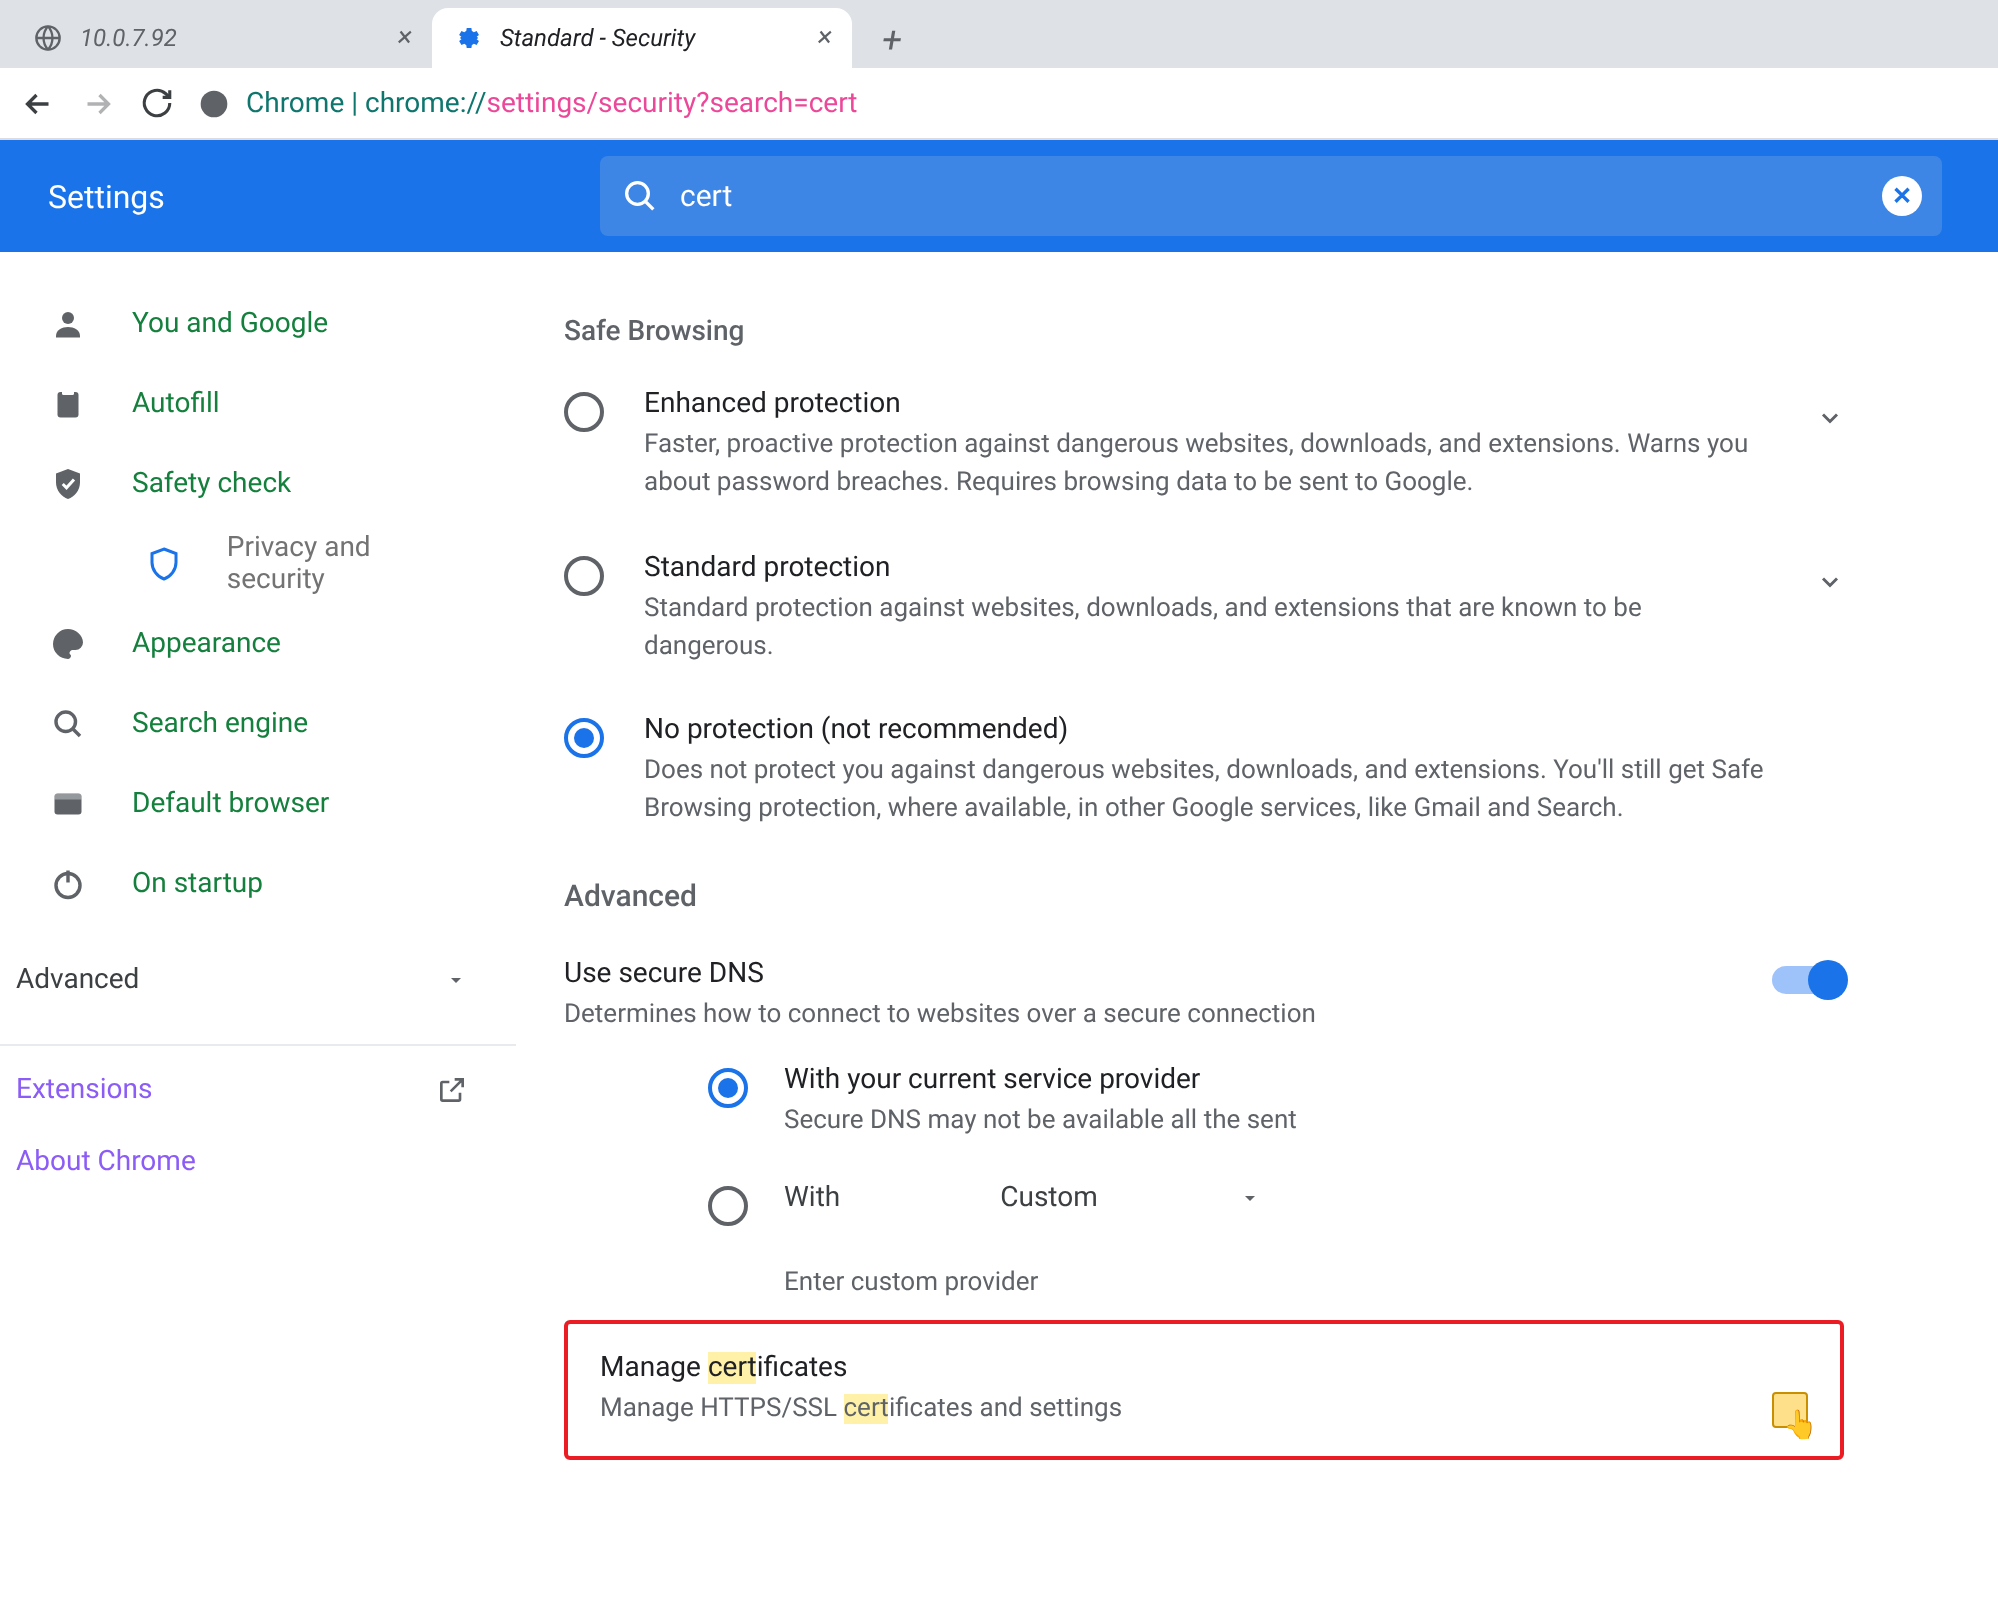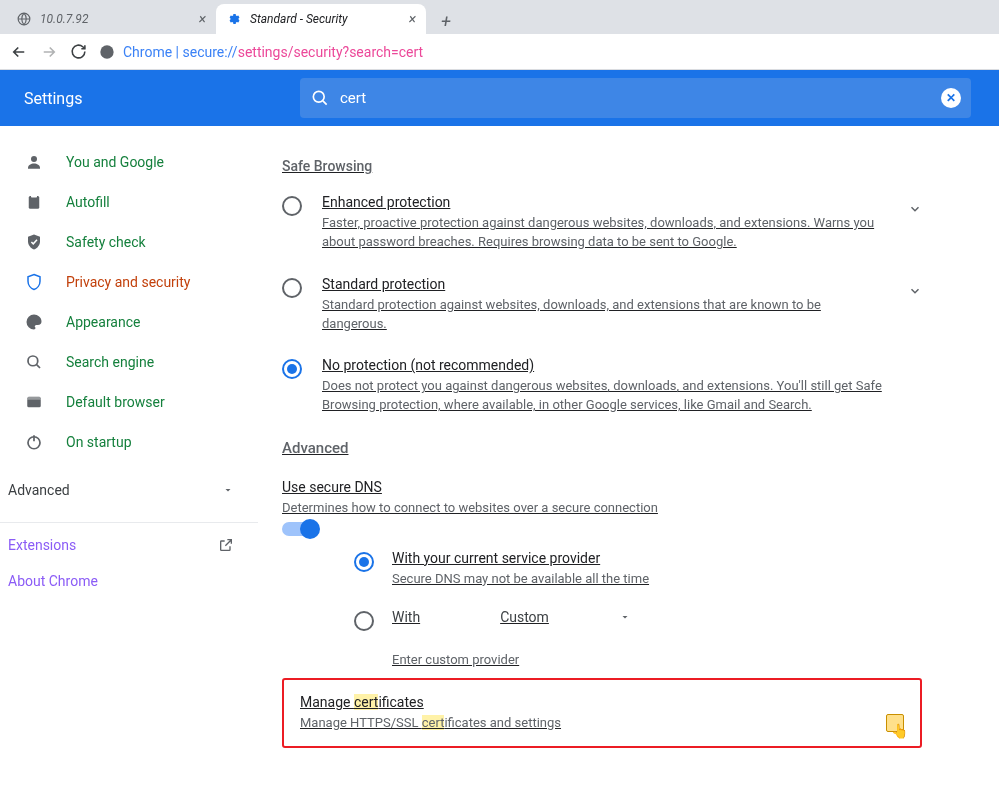--- a/index.html
+++ b/index.html
@@ -12,58 +12,58 @@
     .tab .favicon { width:16px; height:16px; display:flex; align-items:center; justify-content:center; }
     .tab .title { flex:1; font-size:12px; white-space:nowrap; overflow:hidden; text-overflow:ellipsis; }
     .tab .close { font-size:14px; color:#5f6368; }
     .newtab { width:28px; height:28px; margin-left:6px; display:flex; align-items:center; justify-content:center; color:#5f6368; font-size:18px; }
 
     .toolbar { height:36px; border-bottom:1px solid #dadce0; display:flex; align-items:center; gap:12px; padding:0 10px; background:#fff; }
     .tb-btn { color:#5f6368; display:flex; align-items:center; }
     .tb-btn.fwd { opacity:.4; }
     .omnibox { flex:1; display:flex; align-items:center; gap:8px; color:#5f6368; font-size:14px; }
     .omnibox .url { color:#ec4899; }
-    .omnibox .muted { color:#3b82f6; }
+    .omnibox .muted { color:#0f766e; }
 
     
     .settings-app { height:732px; display:flex; flex-direction:column; }
     .app-header { height:56px; background:#1a73e8; color:#fff; display:flex; align-items:center; }
     .app-title { width:300px; padding-left:24px; font-size:16px; font-weight:400; }
     .search-wrap { flex:1; display:flex; justify-content:flex-start; padding-right:28px; }
     .search-box { flex:1; max-width:680px; height:40px; background:#3e86e6; border-radius:4px; display:flex; align-items:center; padding:0 10px; color:#fff; }
     .search-box .q { margin-left:10px; font-size:15px; color:#fff; flex:1; }
     .search-box .clear { width:20px; height:20px; border-radius:50%; background:#fff; color:#1a73e8; font-size:12px; display:flex; align-items:center; justify-content:center; font-weight:700; }
 
     
     .columns { flex:1; display:flex; background:#fff; }
     .sidebar { width:258px; padding-top:16px; }
     .side-item { display:flex; align-items:center; gap:22px; height:40px; padding:0 24px; color:#15803d; font-size:14px; border-radius:0 20px 20px 0; }
     .side-item .ic { width:20px; display:flex; justify-content:center; color:#5f6368; }
-    .side-item.active { color:#c2410c; }
+    .side-item.active { color:#737373;margin-left:48px; }
     .side-item.active .ic { color:#1a73e8; }
     .side-adv { display:flex; align-items:center; justify-content:space-between; padding:20px 24px 20px 8px; color:#3c4043; font-size:14px; }
     .divider { height:1px; background:#e8eaed; margin:4px 0; }
     .side-link { display:flex; align-items:center; justify-content:space-between; padding:10px 24px 10px 8px; color:#8b5cf6; font-size:14px; }
 
-    .content { flex:1; padding:24px 36px 0 24px; overflow:hidden;text-decoration:underline; }
+    .content { flex:1; padding:24px 36px 0 24px; overflow:hidden; }
     .panel { width:640px; }
     .section-h { font-size:14px; color:#5f6368; margin:8px 0 20px; font-weight:500; }
 
     .opt-row { display:flex; align-items:flex-start; gap:20px; margin-bottom:24px; }
     .radio-outer { width:20px; height:20px; border:2px solid #5f6368; border-radius:50%; flex-shrink:0; display:flex; align-items:center; justify-content:center; margin-top:2px; }
     .radio-outer.sel { border-color:#1a73e8; }
     .radio-outer.sel::after { content:""; width:10px; height:10px; background:#1a73e8; border-radius:50%; }
     .opt-body { flex:1; }
     .opt-title { font-size:14px; color:#202124; margin-bottom:4px; }
     .opt-desc { font-size:13px; color:#5f6368; line-height:1.45; }
     .chev { color:#5f6368; padding-top:8px; }
 
     .subsection-h { font-size:15px; color:#5f6368; margin:14px 0 22px; font-weight:500; }
 
-    .dns-header { display:flex; align-items:flex-start; justify-content:space-between; margin-bottom:14px;flex-direction:column; }
+    .dns-header { display:flex; align-items:flex-start; justify-content:space-between; margin-bottom:14px; }
     .toggle { width:36px; height:14px; background:#9ec3fb; border-radius:8px; position:relative; margin-top:4px; }
     .toggle::after { content:""; position:absolute; right:-2px; top:-3px; width:20px; height:20px; background:#1a73e8; border-radius:50%; }
 
     .dns-opts { padding-left:72px; }
     .dns-row { display:flex; align-items:flex-start; gap:18px; margin-bottom:20px; }
     .dns-row .radio-outer { margin-top:2px; }
     .dns-select { display:flex; align-items:center; gap:80px; color:#3c4043; font-size:14px; }
 
     .cert-box { border:2px solid #ec1c24; border-radius:3px; padding:14px 16px; display:flex; align-items:flex-end; justify-content:space-between; margin-top:8px; }
     .hl { background:#fff2a8; }
@@ -115,21 +115,21 @@
         <path d="M21 12a9 9 0 11-3-6.7L21 8"></path>
         <path d="M21 3v5h-5"></path>
       </svg>
     </span>
   <div class="omnibox">
     <span>
         <svg width="16" height="16" viewBox="0 0 24 24" fill="#5f6368">
           <circle cx="12" cy="12" r="10"></circle>
         </svg>
       </span>
-    <span><span class="muted">Chrome</span><span class="muted"> | </span><span class="muted">secure://</span><span class="url">settings/security?search=cert</span></span>
+    <span><span class="muted">Chrome</span><span class="muted"> | </span><span class="muted">chrome://</span><span class="url">settings/security?search=cert</span></span>
   </div>
 </div>
 
 <div class="settings-app">
   <div class="app-header">
     <div class="app-title">Settings</div>
     <div class="search-wrap">
       <div class="search-box">
         <span>
             <svg width="20" height="20" viewBox="0 0 24 24" fill="none" stroke="#fff" stroke-width="2">
@@ -285,21 +285,21 @@
             <div class="opt-desc">Determines how to connect to websites over a secure connection</div>
           </div>
           <div class="toggle"></div>
         </div>
 
         <div class="dns-opts">
           <div class="dns-row">
             <div class="radio-outer sel"></div>
             <div>
               <div class="opt-title">With your current service provider</div>
-              <div class="opt-desc">Secure DNS may not be available all the time</div>
+              <div class="opt-desc">Secure DNS may not be available all the sent</div>
             </div>
           </div>
           <div class="dns-row">
             <div class="radio-outer"></div>
             <div class="dns-select">
               <span>With</span>
               <span style="display:flex;align-items:center;gap:70px;">
                 <span>Custom</span>
                 <svg width="12" height="12" viewBox="0 0 24 24" fill="#5f6368">
                     <path d="M7 10l5 5 5-5z"></path>

